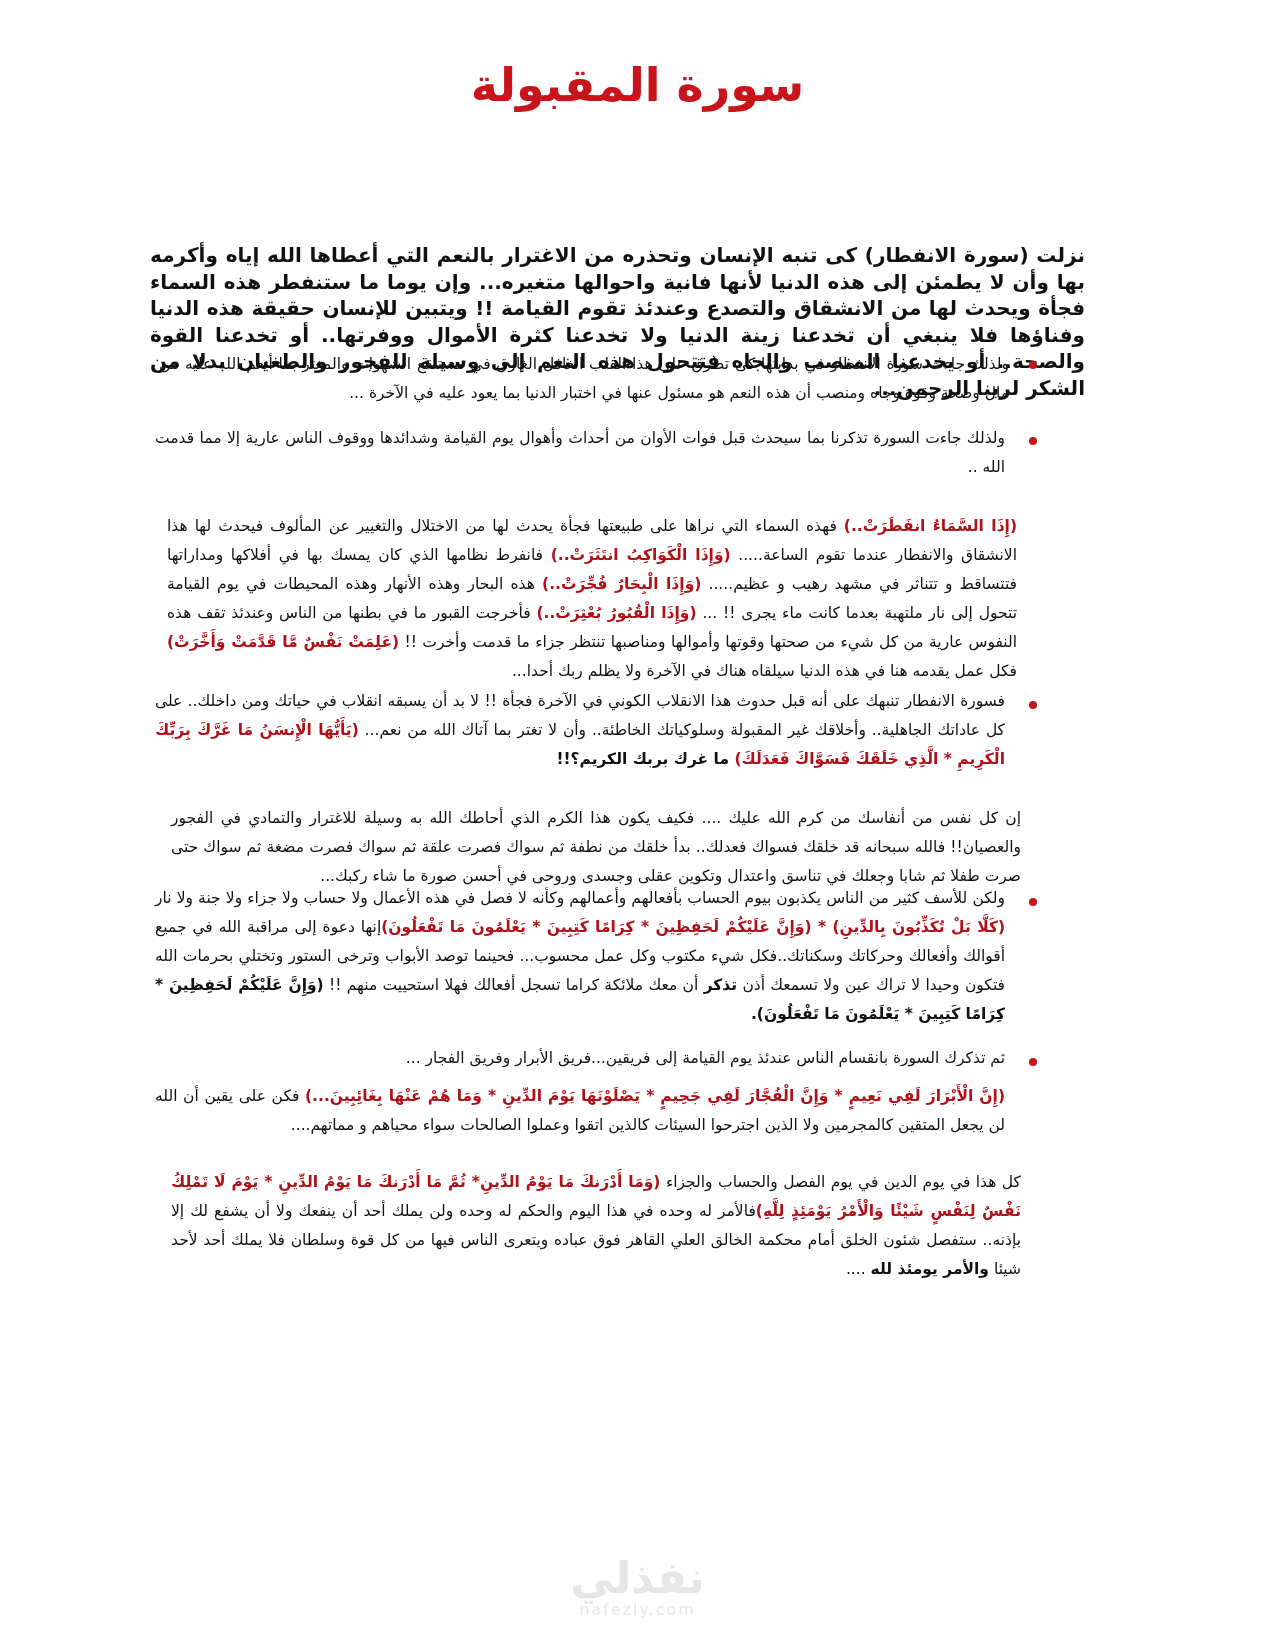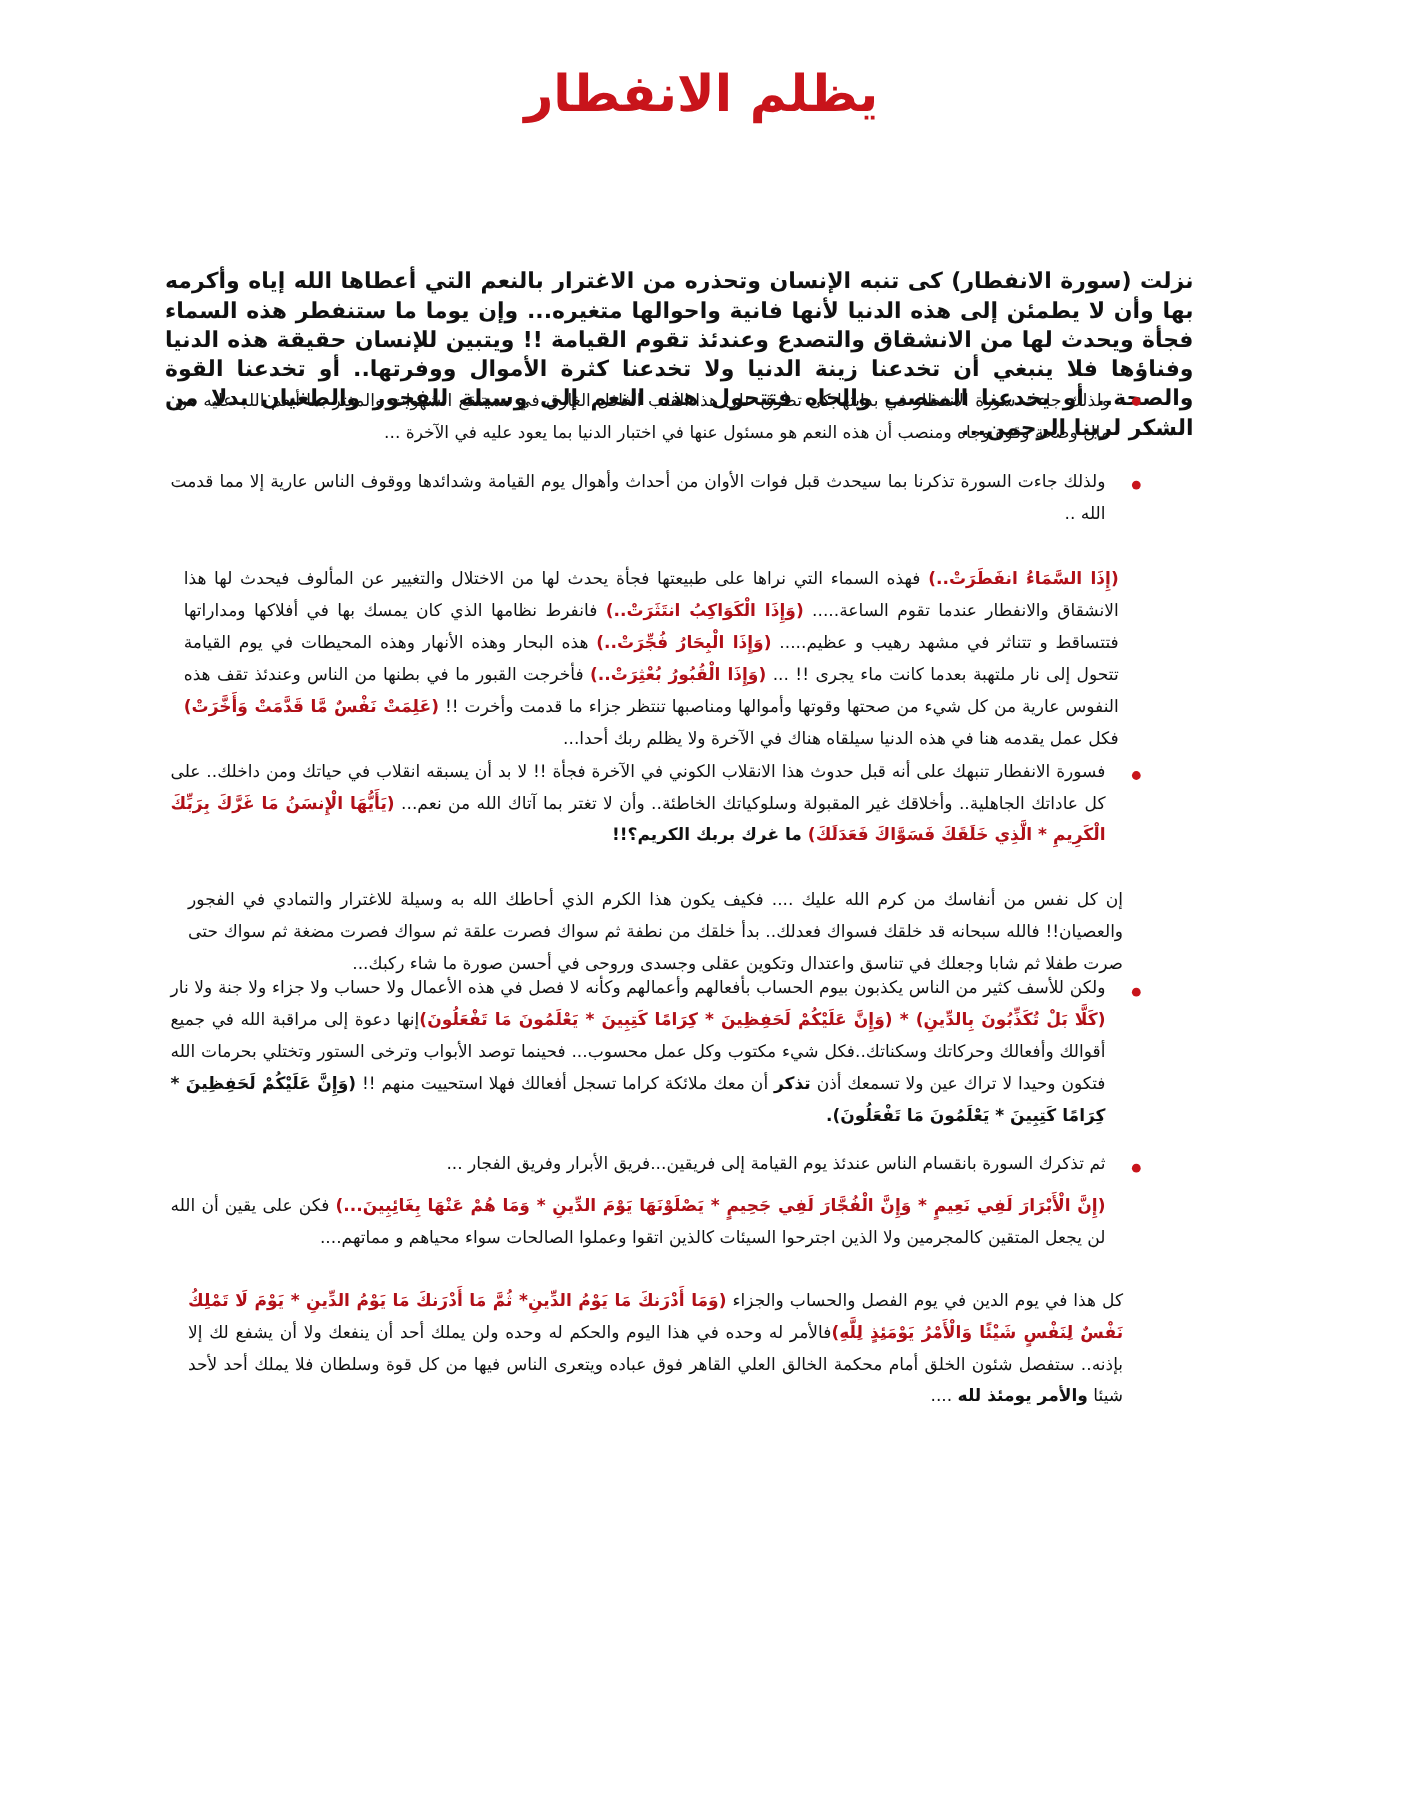--- a/index.html
+++ b/index.html
@@ -14,21 +14,21 @@
     .b { font-weight: bold; }
     .watermark { position: absolute; top: 1555px; left: 0; width: 1275px; text-align: center; color: #e6e6e6; }
     .wm-ar { font-size: 44px; font-weight: bold; line-height: 46px; }
     .wm-en { font-size: 16px; letter-spacing: 2px; line-height: 18px; direction: ltr; }
   </style>
 </head>
 <body>
 
 <div class="page">
 
-  <div class="title">يظلم الانفطار</div>
+  <div class="title">سورة المقبولة</div>
 
   <p class="intro" style="margin:0;">نزلت (سورة الانفطار) كى تنبه الإنسان وتحذره من الاغترار بالنعم التي أعطاها الله إياه وأكرمه بها وأن لا يطمئن إلى هذه الدنيا لأنها فانية واحوالها متغيره... وإن يوما ما ستنفطر هذه السماء فجأة ويحدث لها من الانشقاق والتصدع وعندئذ تقوم القيامة !! ويتبين للإنسان حقيقة هذه الدنيا وفناؤها فلا ينبغي أن تخدعنا زينة الدنيا ولا تخدعنا كثرة الأموال ووفرتها.. أو تخدعنا القوة والصحة.. أو يخدعنا المنصب والجاه فتتحول هذه النعم إلى وسيلة للفجور والطغيان بدلا من الشكر لربنا الرحمن...</p>
 
   <span class="bullet-dot" style="top:361px;"></span>
   <p class="block" style="top:346px;margin:4px;">ولذلك جاءت سورة الانفطار في بدايتها كى تطرق على هذا القلب الغافل الغارق في مستنقع الشهوات والمغتر بما أنعم الله عليه من مال وصحة وقوة وجاه ومنصب أن هذه النعم هو مسئول عنها في اختبار الدنيا بما يعود عليه في الآخرة ...</p>
 
   <span class="bullet-dot" style="top:437px;"></span>
   <p class="block" style="top:424px;margin:0;">ولذلك جاءت السورة تذكرنا بما سيحدث قبل فوات الأوان من أحداث وأهوال يوم القيامة وشدائدها ووقوف الناس عارية إلا مما قدمت الله ..</p>
 
   <p class="block" style="top:500px;margin:12px;">
@@ -51,14 +51,18 @@
   <p class="block" style="top:1082px;margin:0;">
     <span class="q">(إِنَّ الْأَبْرَارَ لَفِي نَعِيمٍ * وَإِنَّ الْفُجَّارَ لَفِي جَحِيمٍ * يَصْلَوْنَهَا يَوْمَ الدِّينِ * وَمَا هُمْ عَنْهَا بِغَائِبِينَ...)</span><span> فكن على يقين أن الله لن يجعل المتقين كالمجرمين ولا الذين اجترحوا السيئات كالذين اتقوا وعملوا الصالحات سواء محياهم و مماتهم....</span>
   </p>
 
   <p class="block" style="top:1044px;margin:0;">ثم تذكرك السورة بانقسام الناس عندئذ يوم القيامة إلى فريقين...فريق الأبرار وفريق الفجار ...</p>
 
   <p class="block" style="top:1152px;margin:16px;">
     <span>كل هذا في يوم الدين في يوم الفصل والحساب والجزاء </span><span class="q">(وَمَا أَدْرَنكَ مَا يَوْمُ الدِّينِ* ثُمَّ مَا أَدْرَنكَ مَا يَوْمُ الدِّينِ * يَوْمَ لَا تَمْلِكُ نَفْسٌ لِنَفْسٍ شَيْئًا وَالْأَمْرُ يَوْمَئِذٍ لِلَّهِ)</span><span>فالأمر له وحده في هذا اليوم والحكم له وحده ولن يملك أحد أن ينفعك ولا أن يشفع لك إلا بإذنه.. ستفصل شئون الخلق أمام محكمة الخالق العلي القاهر فوق عباده ويتعرى الناس فيها من كل قوة وسلطان فلا يملك أحد لأحد شيئا </span><span class="b">والأمر يومئذ لله</span><span> ....</span>
   </p>
 
+  <div class="watermark">
+    <div class="wm-ar">نفذلي</div>
+    <div class="wm-en">nafezly.com</div>
+  </div>
 
 </div>
 
 </body></html>

